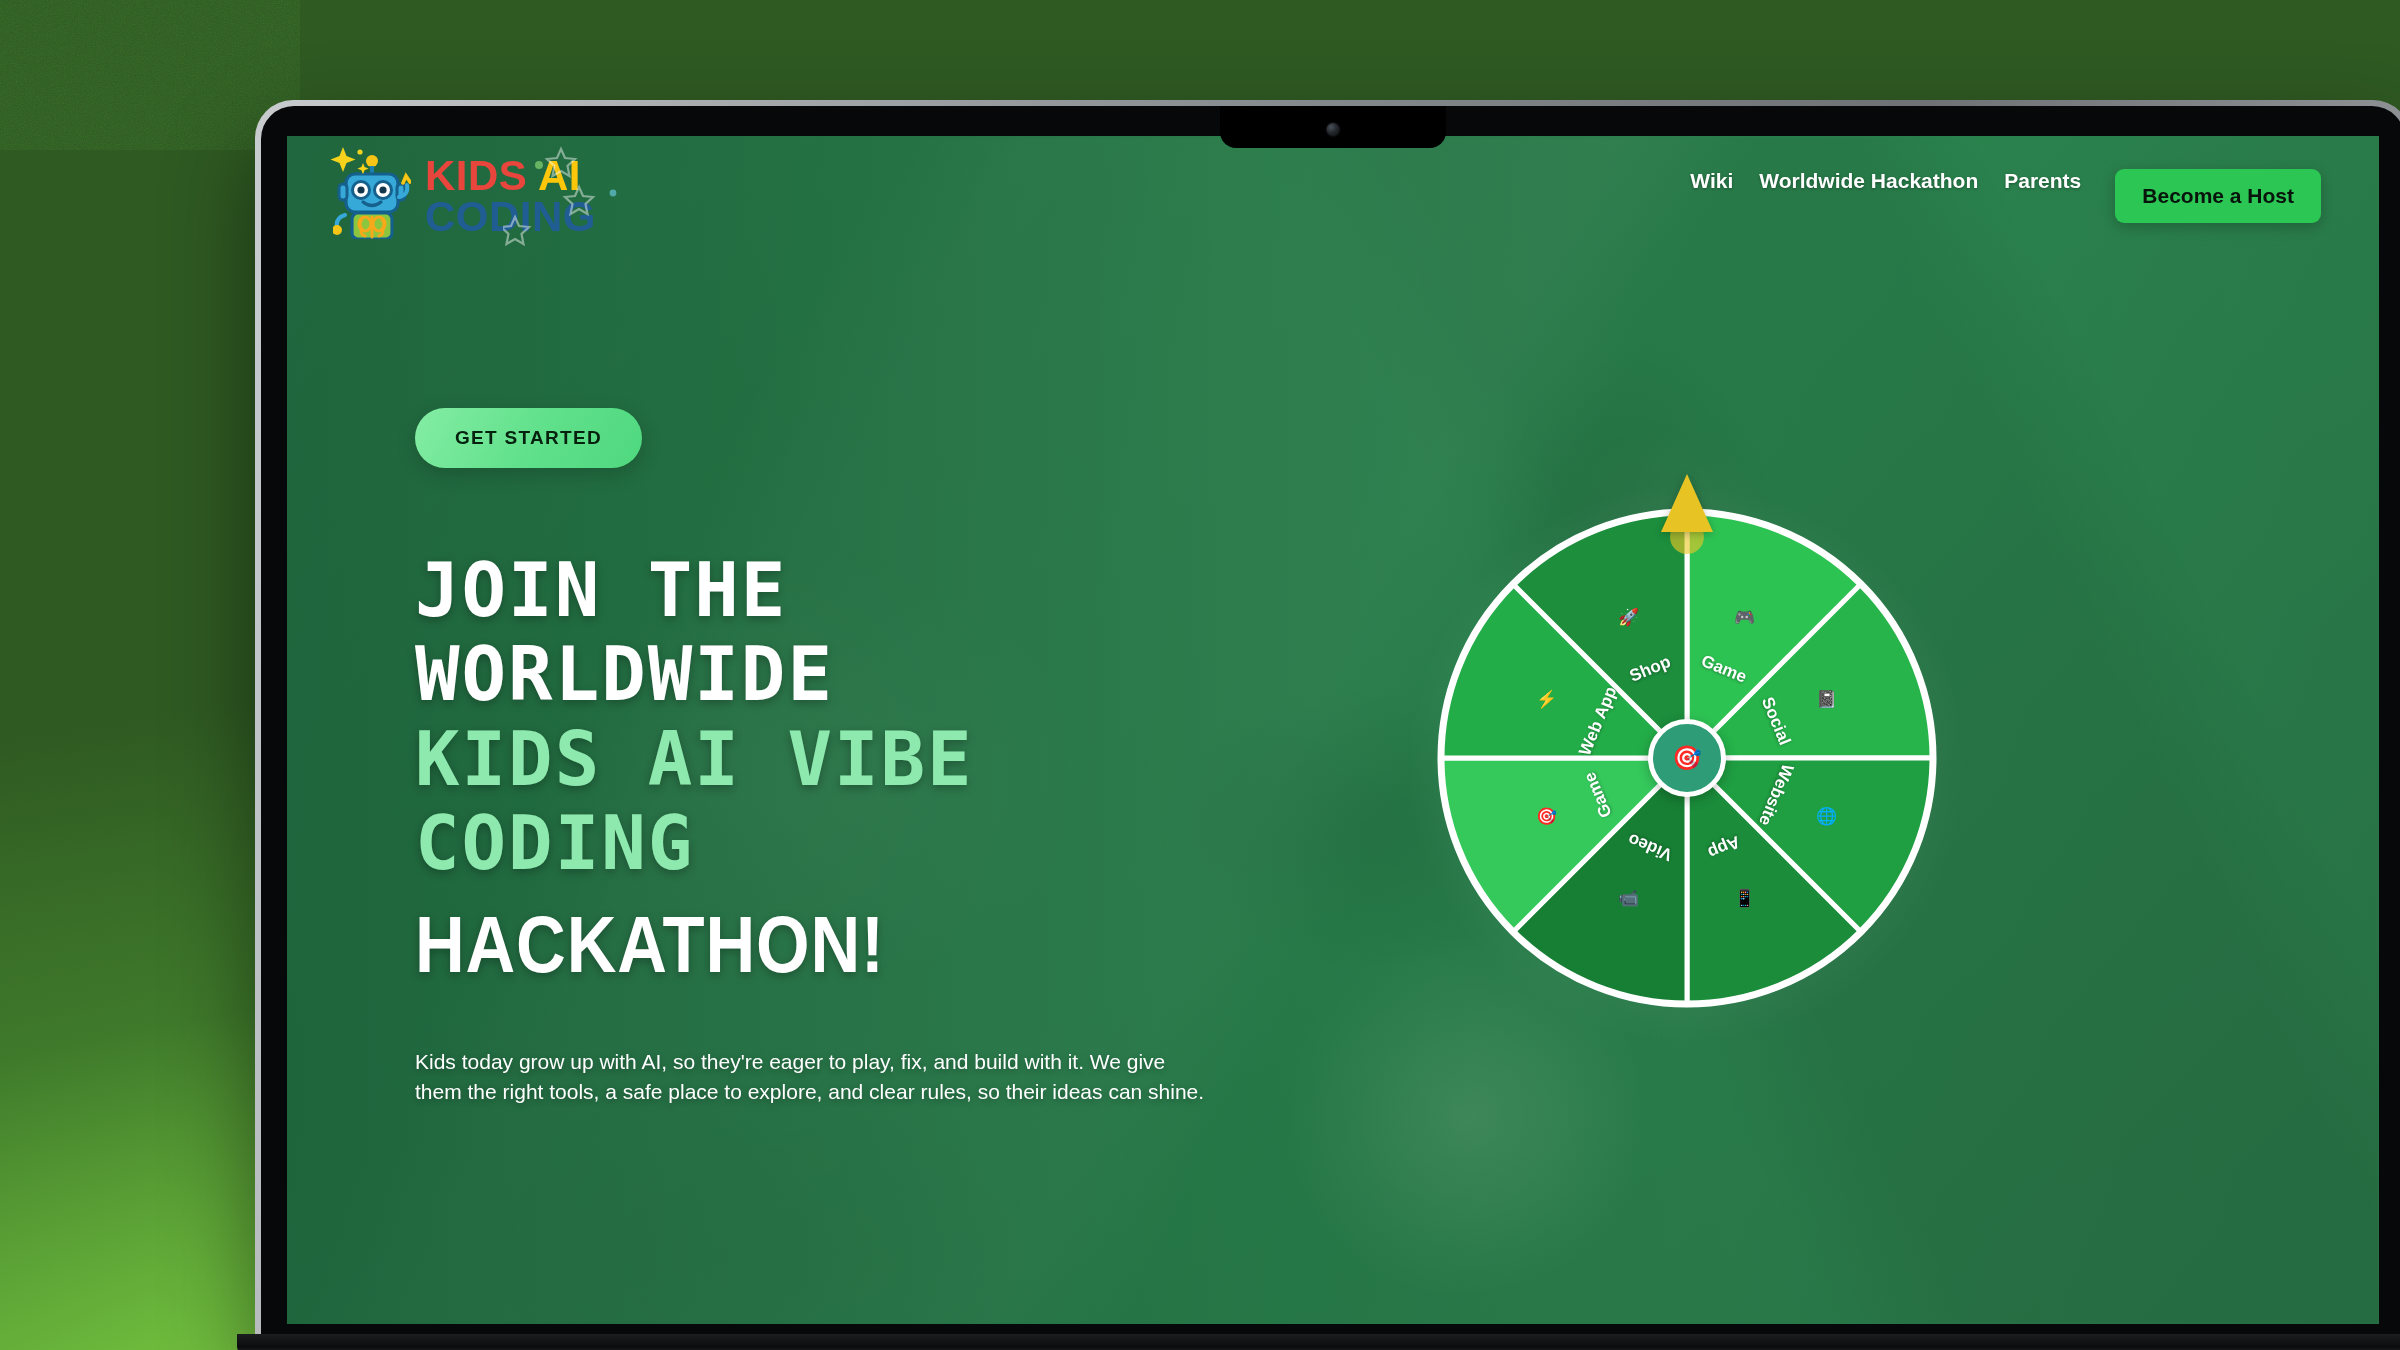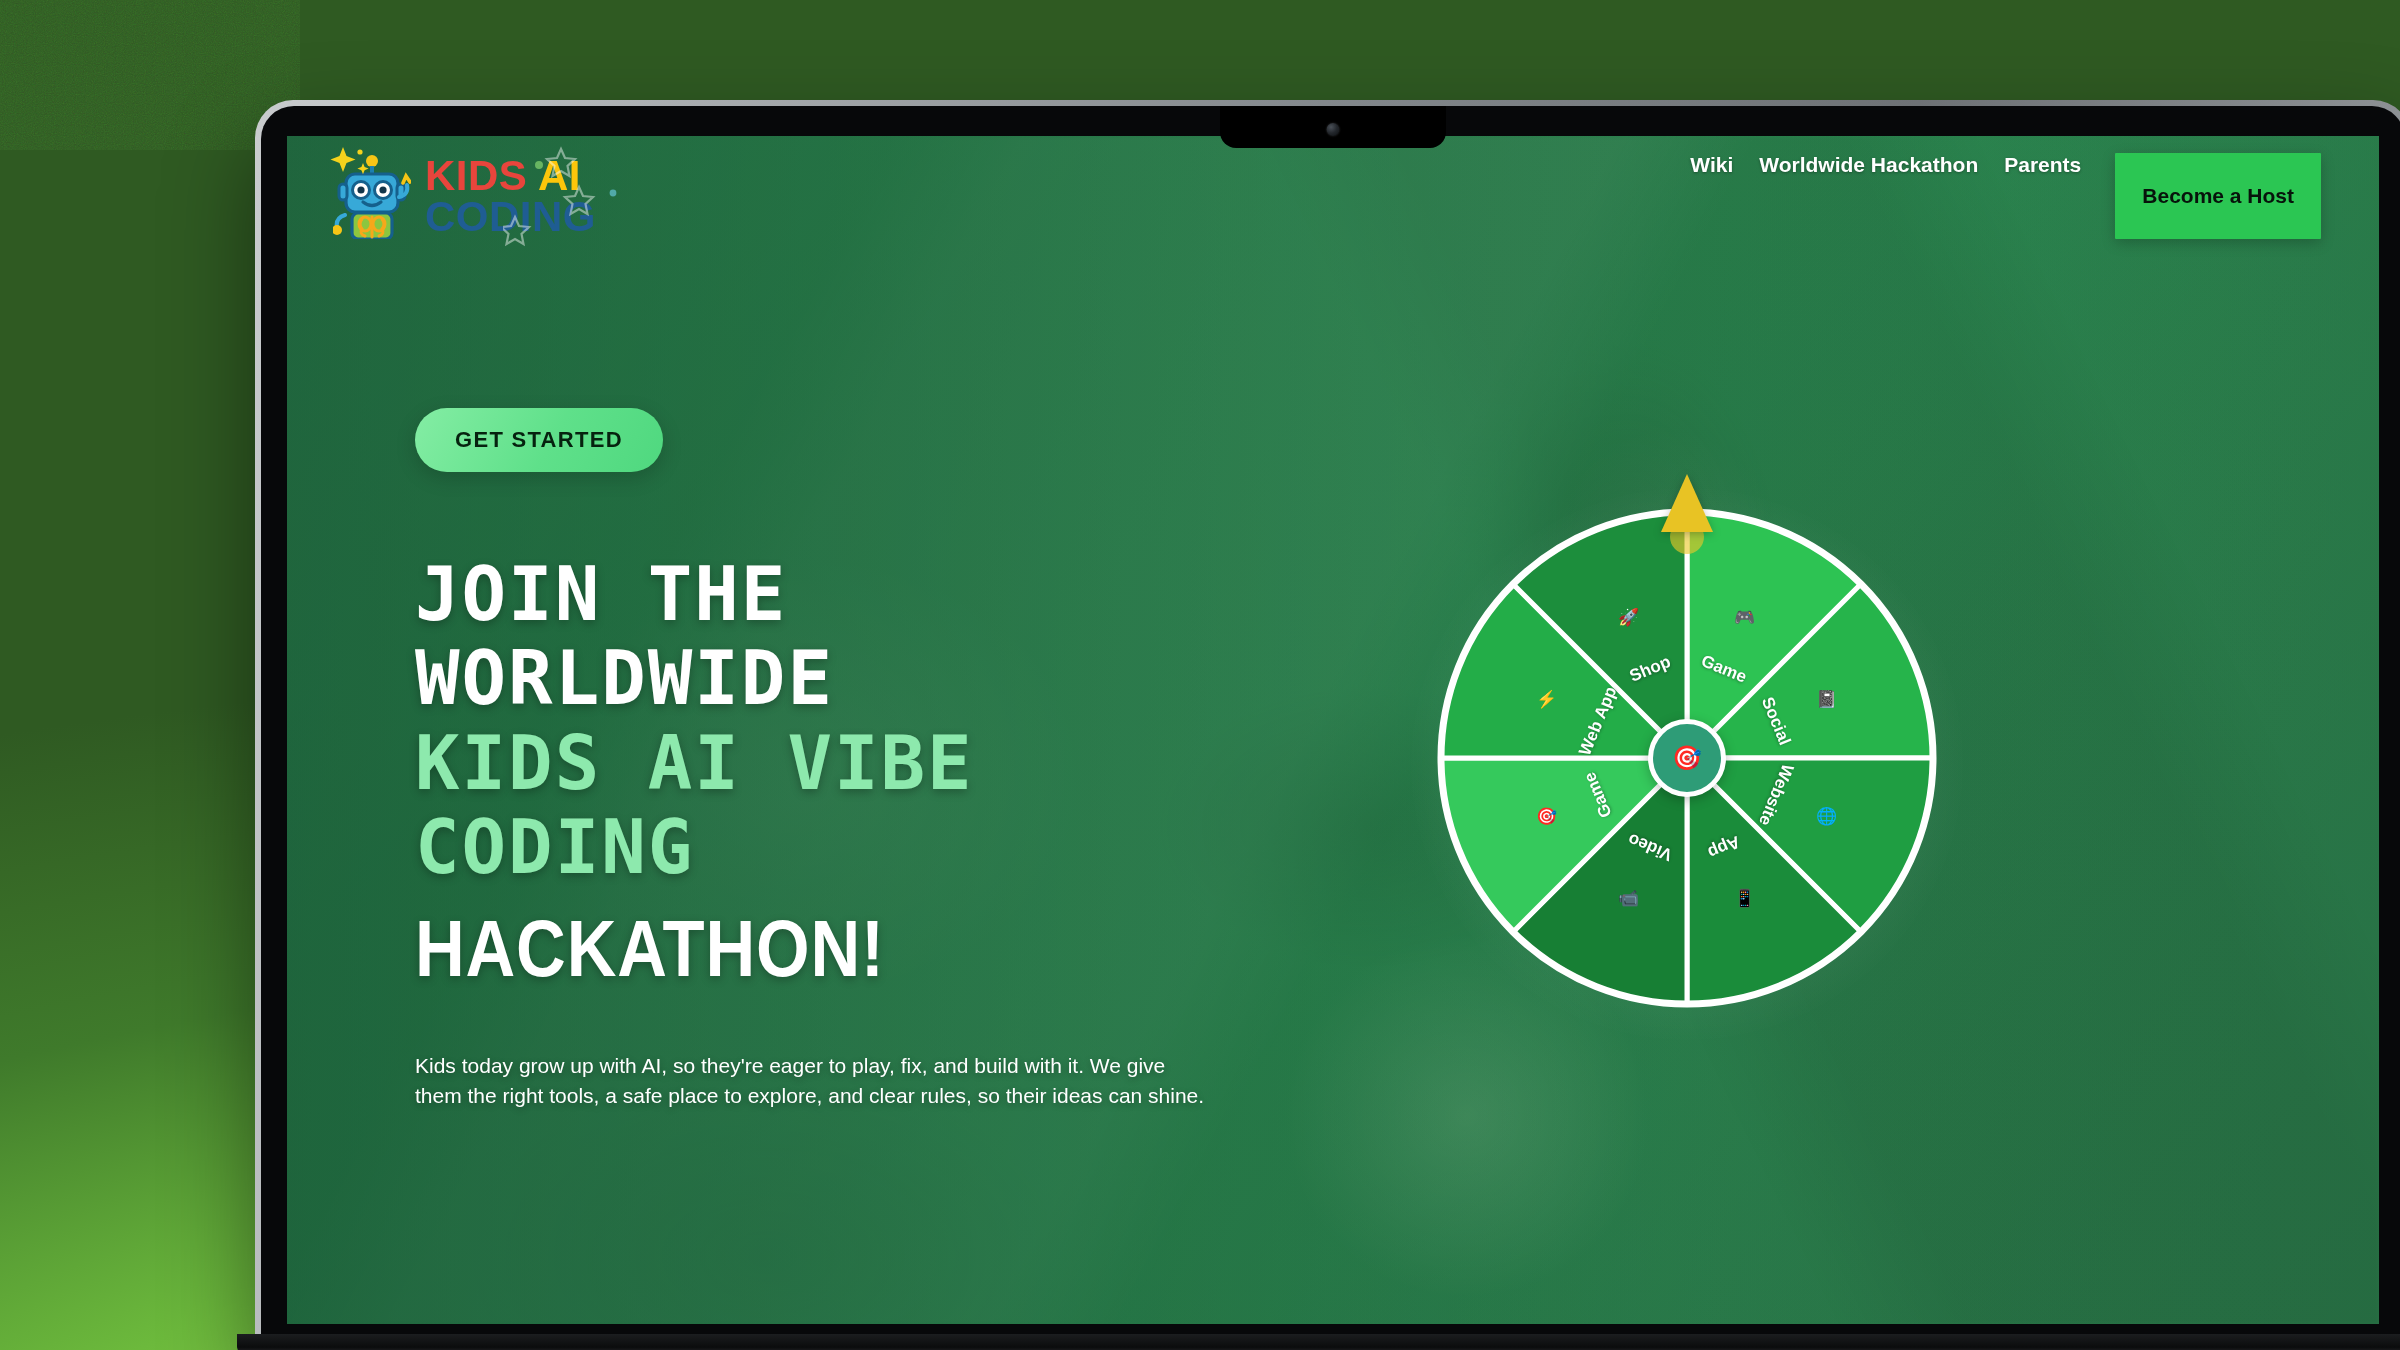--- a/index.html
+++ b/index.html
@@ -117,32 +117,32 @@
 
   .nav{ display:flex; gap:26px; }
   .nav a{
     color:#ffffff; font-size:21px; font-weight:700; text-decoration:none;
     text-shadow:0 1px 3px rgba(0,0,0,.35);
     white-space:nowrap;
   }
   .hostbtn{
     background:#2bc653; color:#07130b;
     font-size:21px; font-weight:700;
-    padding:31px 27px; border-radius:1px; border:0;
+    padding:15px 27px; border-radius:9px; border:0;
     margin-left:8px; cursor:pointer; white-space:nowrap;
     font-family:"Liberation Sans", sans-serif;
     box-shadow:0 4px 14px rgba(0,0,0,.22);
   }
 
   
   .hero{ position:absolute; left:128px; top:272px; width:1000px; z-index:4; }
   .pill{
     display:inline-block;
     background:linear-gradient(120deg,#84eda4 0%,#5fe08a 55%,#4fd87f 100%);
-    color:#06220f; font-size:22px; font-weight:800; letter-spacing:1.3px;
+    color:#06220f; font-size:19px; font-weight:800; letter-spacing:1.3px;
     padding:19px 40px; border-radius:999px; border:0; cursor:pointer;
     font-family:"Liberation Sans", sans-serif;
     box-shadow:0 6px 20px rgba(0,0,0,.18);
   }
   .h1{
     margin-top:80px;
     font-family:"DejaVu Sans Mono", monospace;
     font-weight:700;
     font-size:74px;
     line-height:1.14;

